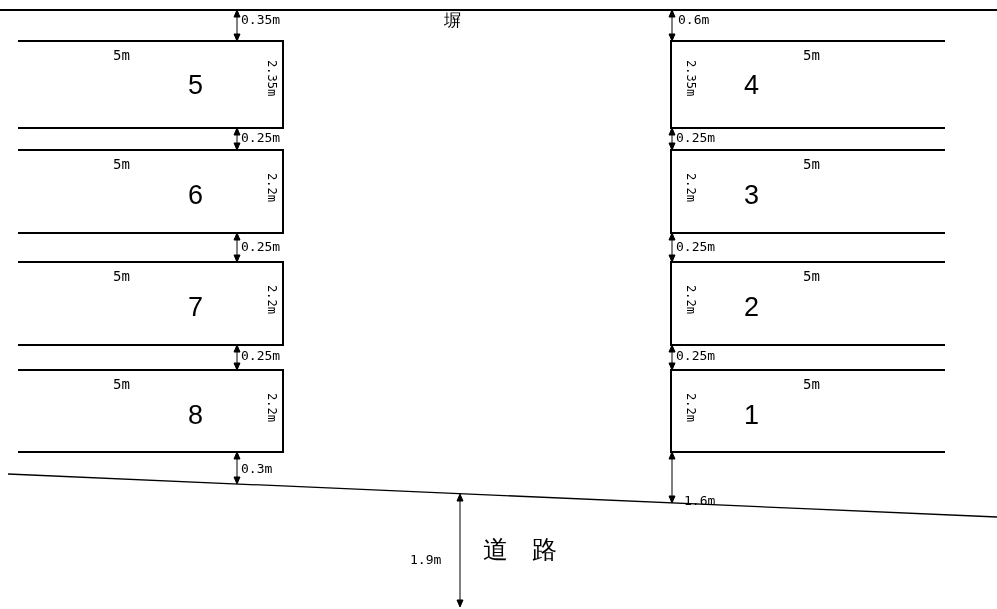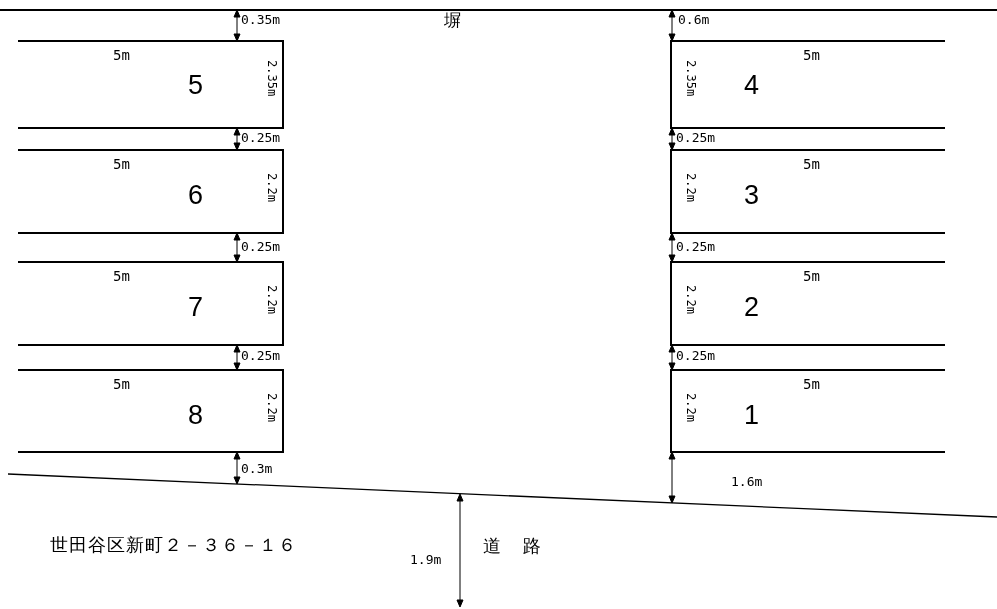--- a/index.html
+++ b/index.html
@@ -56,21 +56,21 @@
     font-size: 27px;
     color: #000;
   }
   
   .jp {
     font-family: "DejaVu Sans", "Liberation Sans", sans-serif;
     font-size: 17px;
   }
   .jp-road {
     font-family: "DejaVu Sans", "Liberation Sans", sans-serif;
-    font-size: 18px;
+    font-size: 25px;
     letter-spacing: 8px;
   }
   .jp-addr {
     font-family: "DejaVu Sans", "Liberation Sans", sans-serif;
     font-size: 18px;
     letter-spacing: 1px;
   }
 </style>
 </head>
 <body>
@@ -167,21 +167,21 @@
   <div class="txt dim" style="left:241px; top:13px;">0.35m</div>
   <div class="txt dim" style="left:241px; top:131px;">0.25m</div>
   <div class="txt dim" style="left:241px; top:240px;">0.25m</div>
   <div class="txt dim" style="left:241px; top:349px;">0.25m</div>
   <div class="txt dim" style="left:241px; top:462px;">0.3m</div>
 
   <div class="txt dim" style="left:678px; top:13px;">0.6m</div>
   <div class="txt dim" style="left:676px; top:131px;">0.25m</div>
   <div class="txt dim" style="left:676px; top:240px;">0.25m</div>
   <div class="txt dim" style="left:676px; top:349px;">0.25m</div>
-  <div class="txt dim" style="left:684px; top:475px;margin-left:47px;">1.6m</div>
+  <div class="txt dim" style="left:684px; top:494px;">1.6m</div>
 
   <div class="txt widthtag" style="left:113px; top:48px;">5m</div>
   <div class="txt depthtag" style="left:278px; top:60px;">2.35m</div>
   <div class="txt stallnum" style="left:188px; top:72px;">5</div>
 
   <div class="txt widthtag" style="left:113px; top:157px;">5m</div>
   <div class="txt depthtag" style="left:278px; top:173px;">2.2m</div>
   <div class="txt stallnum" style="left:188px; top:182px;">6</div>
 
   <div class="txt widthtag" style="left:113px; top:269px;">5m</div>
@@ -201,19 +201,18 @@
   <div class="txt stallnum" style="left:744px; top:182px;">3</div>
 
   <div class="txt widthtag" style="left:803px; top:269px;">5m</div>
   <div class="txt depthtag" style="left:697px; top:285px;">2.2m</div>
   <div class="txt stallnum" style="left:744px; top:294px;">2</div>
 
   <div class="txt widthtag" style="left:803px; top:377px;">5m</div>
   <div class="txt depthtag" style="left:697px; top:393px;">2.2m</div>
   <div class="txt stallnum" style="left:744px; top:402px;">1</div>
 
-  <div class="txt jp-addr" style="left:50px; top:536px;">世田谷区新町２－３６－１６</div>
 
   <div class="txt dim" style="left:410px; top:553px;">1.9m</div>
 
   <div class="txt jp-road" style="left:483px; top:537px;">道  路</div>
 
 </div>
 
 </body></html>

